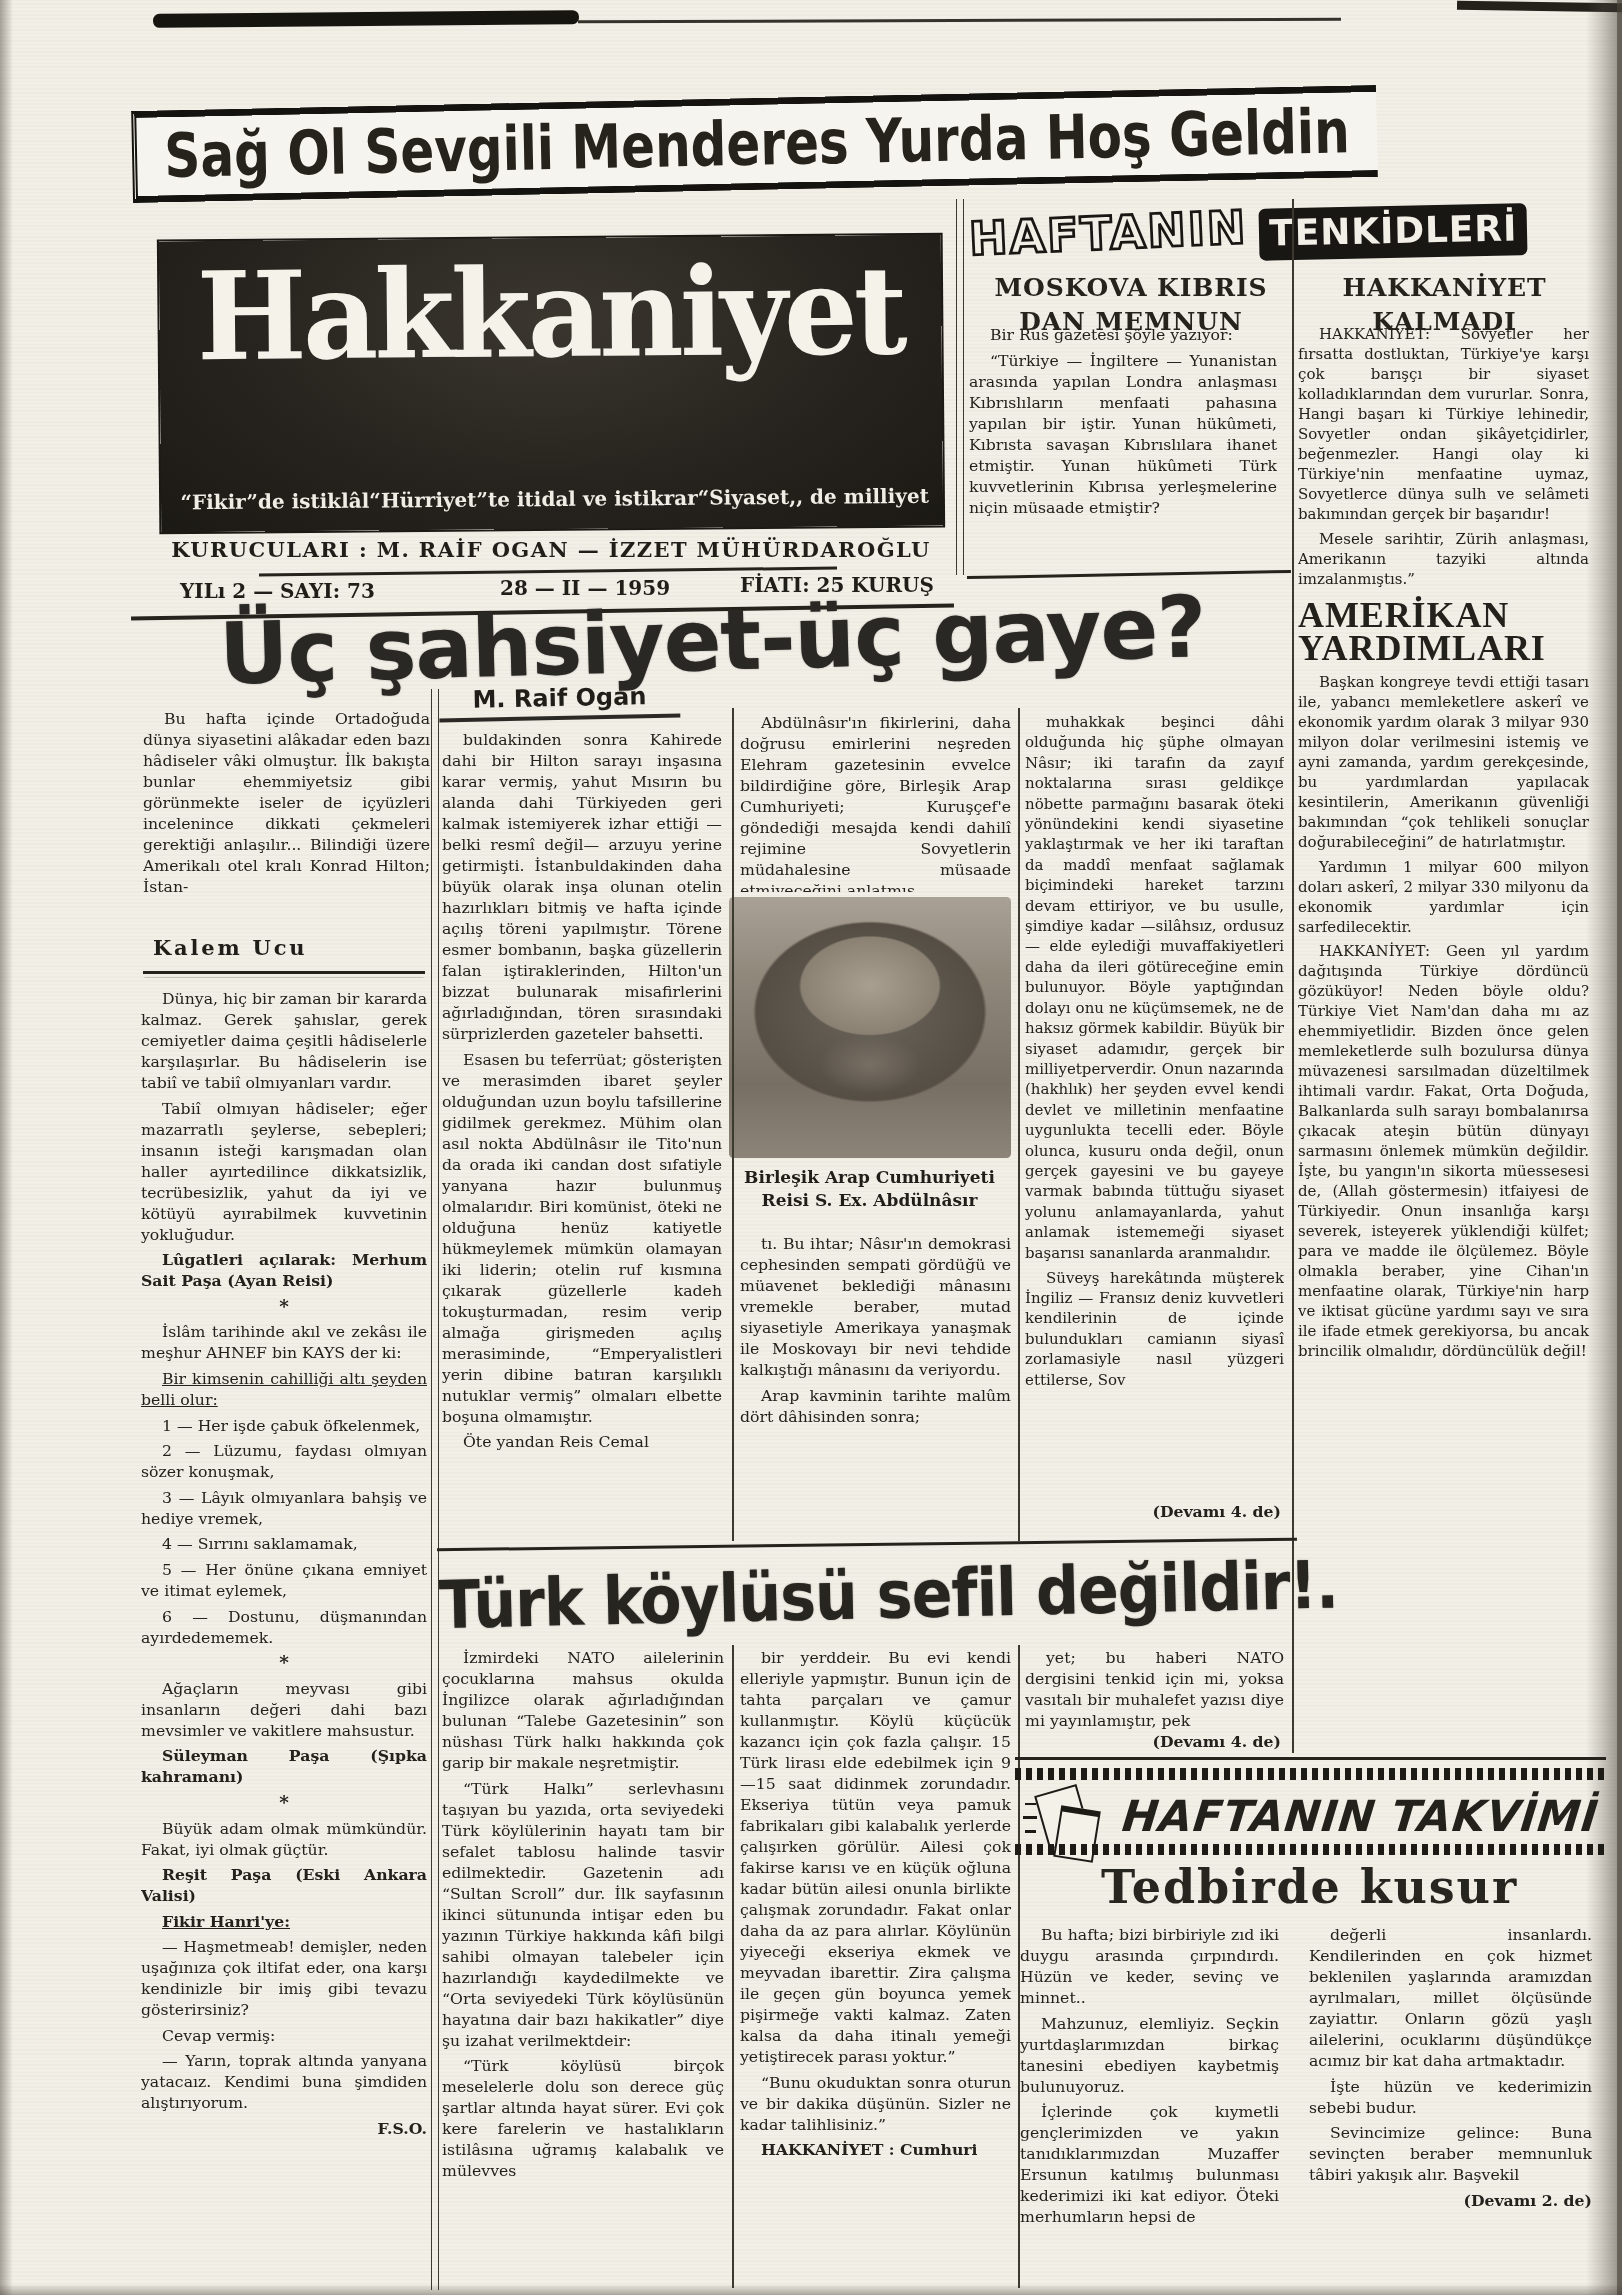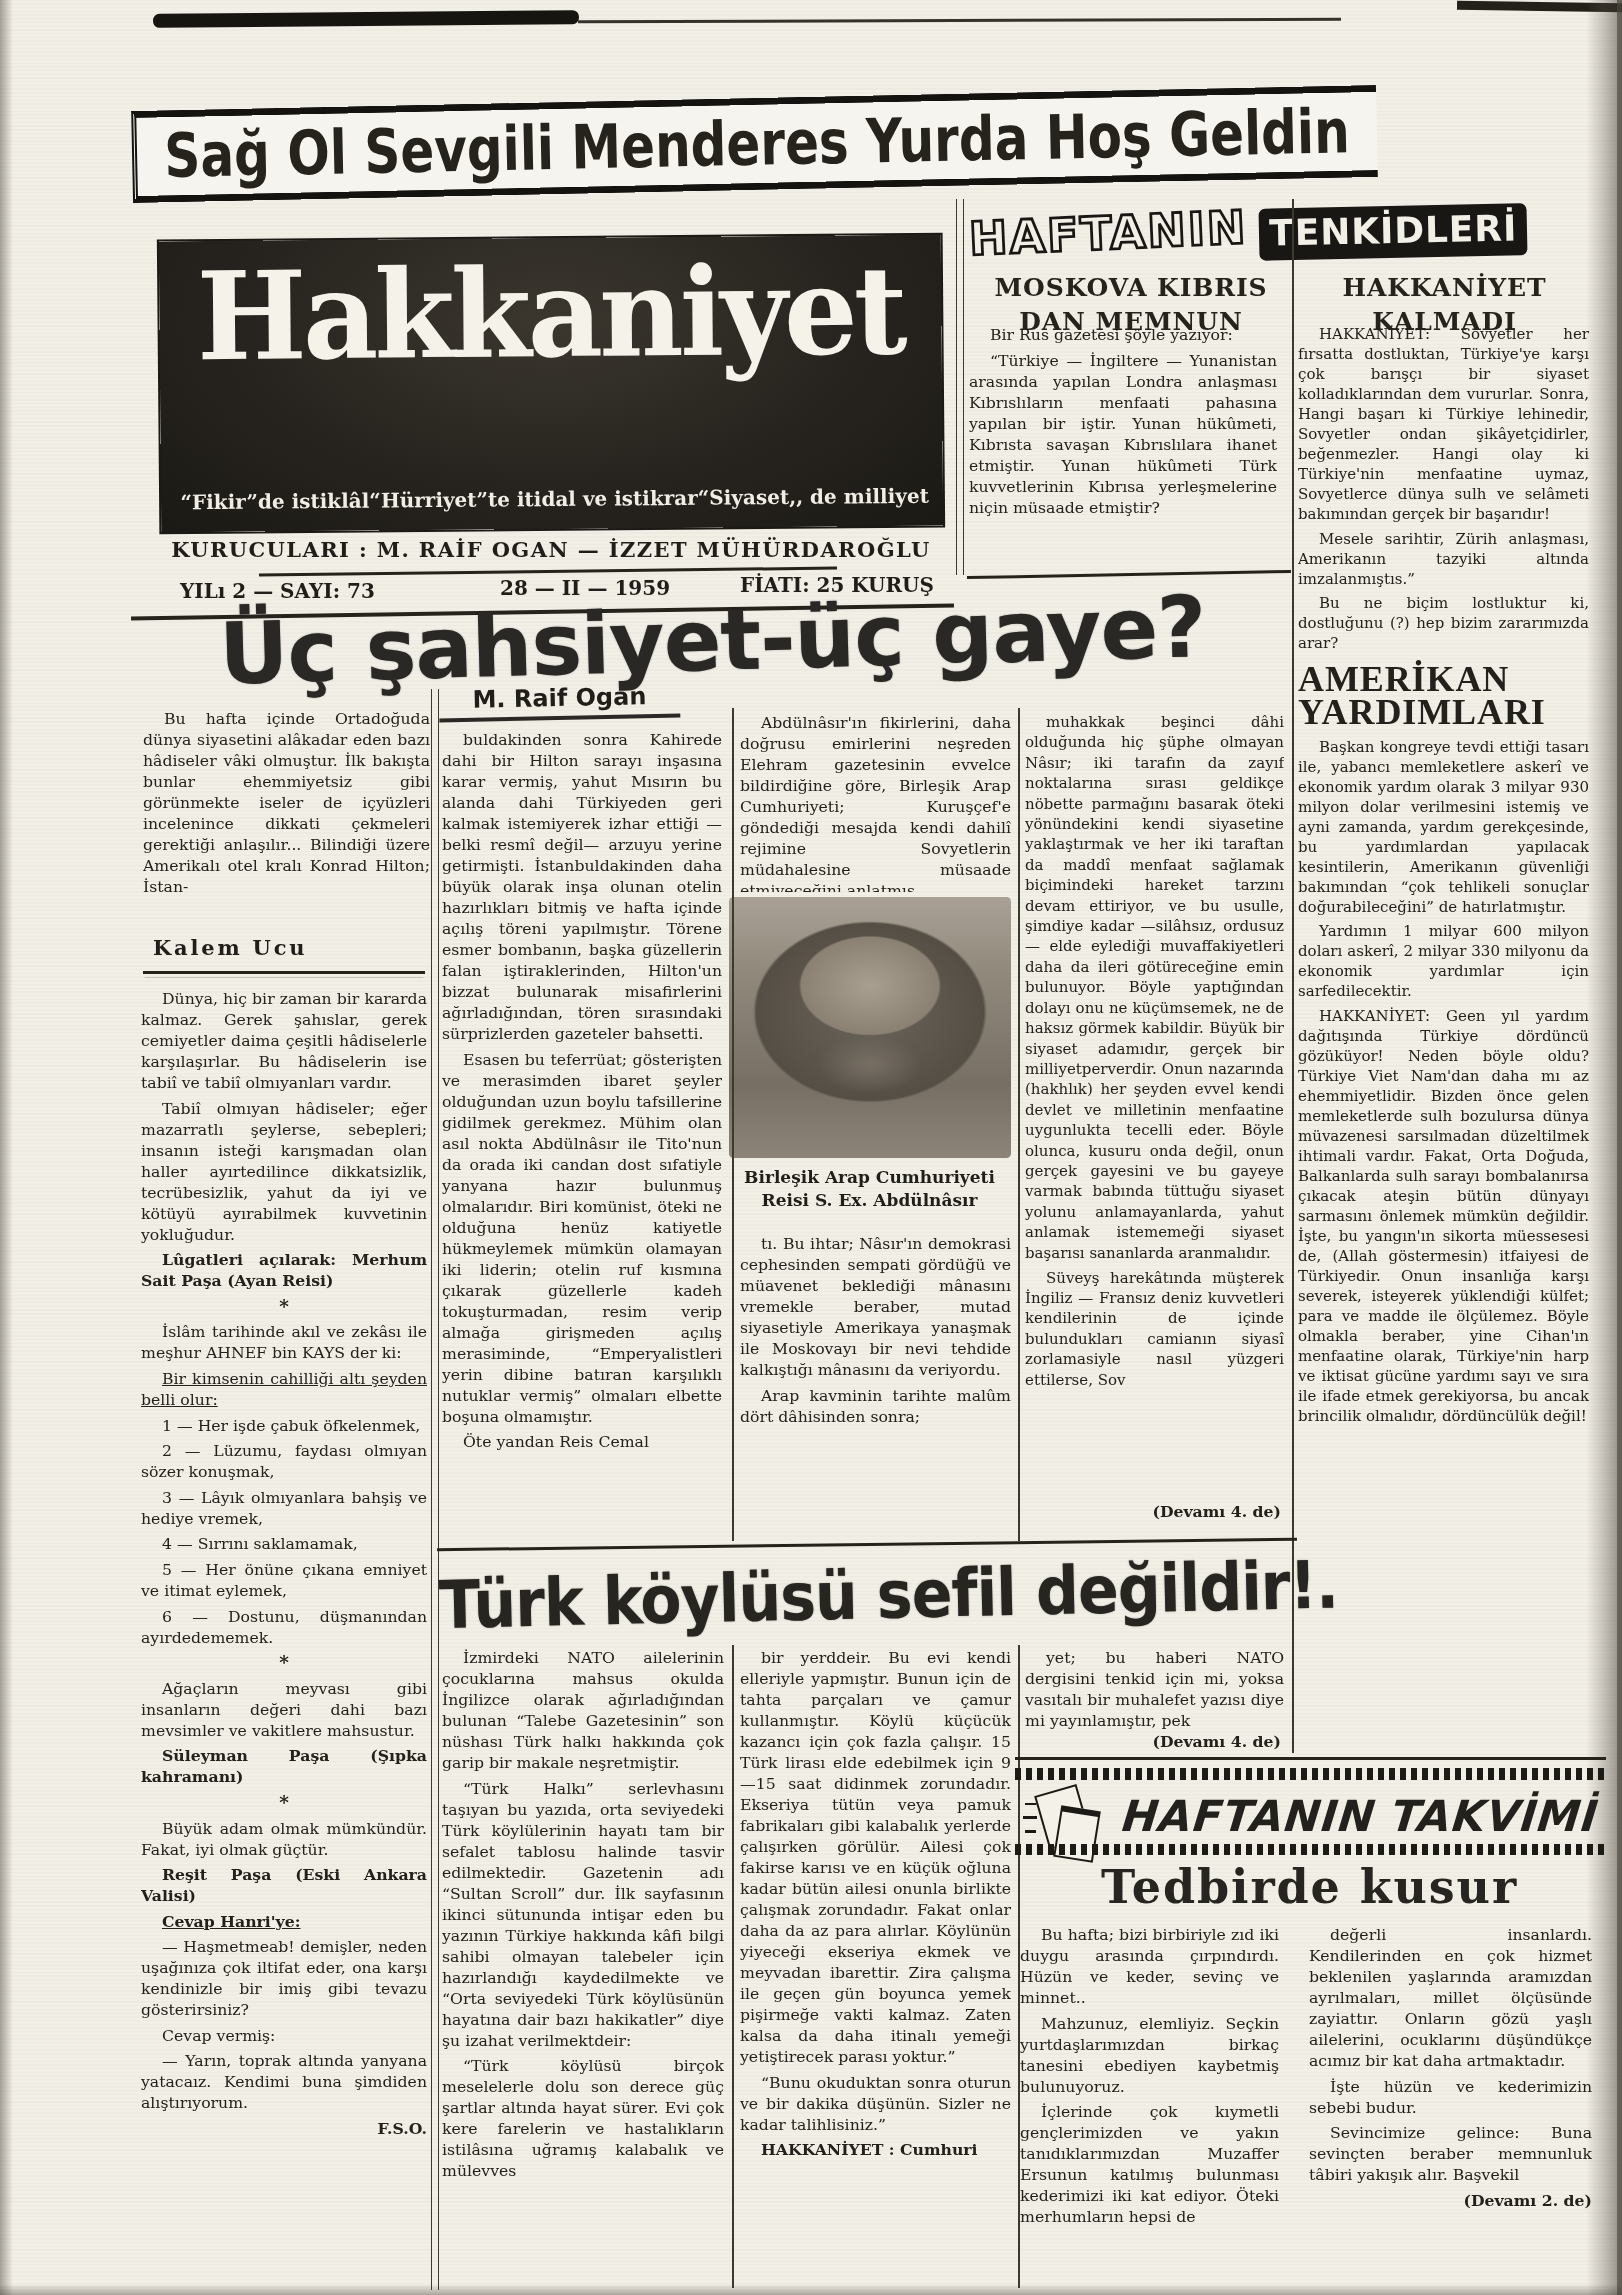--- a/index.html
+++ b/index.html
@@ -150,21 +150,20 @@
   </div>
   <div class="abs tcol" style="left:969px;top:324px;width:308px;height:238px;">
     <p>Bir Rus gazetesi şöyle yazıyor:</p>
     <p>“Türkiye — İngiltere — Yunanistan arasında yapılan Londra anlaşması Kıbrıslıların menfaati pahasına yapılan bir iştir. Yunan hükûmeti, Kıbrısta savaşan Kıbrıslılara ihanet etmiştir. Yunan hükûmeti Türk kuvvetlerinin Kıbrısa yerleşmelerine niçin müsaade etmiştir?</p>
   </div>
   <div class="abs hrule" style="left:967px;top:573px;width:324px;transform:rotate(-1.1deg);"></div>
 
   <div class="abs tcol f32" style="left:1298px;top:324px;width:291px;height:1392px;">
     <p>HAKKANİYET: Sovyetler her fırsatta dostluktan, Türkiye'ye karşı çok barışçı bir siyaset kolladıklarından dem vururlar. Sonra, Hangi başarı ki Türkiye lehinedir, Sovyetler ondan şikâyetçidirler, beğenmezler. Hangi olay ki Türkiye'nin menfaatine uymaz, Sovyetlerce dünya sulh ve selâmeti bakımından gerçek bir başarıdır!</p>
     <p>Mesele sarihtir, Zürih anlaşması, Amerikanın tazyiki altında imzalanmıştıs.”</p>
-    <p>Bu ne biçim lostluktur ki, dostluğunu (?) hep bizim zararımızda arar?</p>
     <h2 class="amer-h">AMERİKAN YARDIMLARI</h2>
     <p>Başkan kongreye tevdi ettiği tasarı ile, yabancı memleketlere askerî ve ekonomik yardım olarak 3 milyar 930 milyon dolar verilmesini istemiş ve ayni zamanda, yardım gerekçesinde, bu yardımlardan yapılacak kesintilerin, Amerikanın güvenliği bakımından “çok tehlikeli sonuçlar doğurabileceğini” de hatırlatmıştır.</p>
     <p>Yardımın 1 milyar 600 milyon doları askerî, 2 milyar 330 milyonu da ekonomik yardımlar için sarfedilecektir.</p>
     <p>HAKKANİYET: Geen yıl yardım dağıtışında Türkiye dördüncü gözüküyor! Neden böyle oldu? Türkiye Viet Nam'dan daha mı az ehemmiyetlidir. Bizden önce gelen memleketlerde sulh bozulursa dünya müvazenesi sarsılmadan düzeltilmek ihtimali vardır. Fakat, Orta Doğuda, Balkanlarda sulh sarayı bombalanırsa çıkacak ateşin bütün dünyayı sarmasını önlemek mümkün değildir. İşte, bu yangın'ın sikorta müessesesi de, (Allah göstermesin) itfaiyesi de Türkiyedir. Onun insanlığa karşı severek, isteyerek yüklendiği külfet; para ve madde ile ölçülemez. Böyle olmakla beraber, yine Cihan'ın menfaatine olarak, Türkiye'nin harp ve iktisat gücüne yardımı sayı ve sıra ile ifade etmek gerekiyorsa, bu ancak brincilik olmalıdır, dördüncülük değil!</p>
   </div>
 
   <div class="abs head-uc">Üç şahsiyet-üç gaye?</div>
   <div class="abs byline">M. Raif Ogan</div>
 
   <div class="abs tcol" style="left:143px;top:708px;width:287px;height:217px;">
@@ -207,21 +206,21 @@
     <p>3 — Lâyık olmıyanlara bahşiş ve hediye vremek,</p>
     <p>4 — Sırrını saklamamak,</p>
     <p>5 — Her önüne çıkana emniyet ve itimat eylemek,</p>
     <p>6 — Dostunu, düşmanından ayırdedememek.</p>
     <p class="star">*</p>
     <p>Ağaçların meyvası gibi insanların değeri dahi bazı mevsimler ve vakitlere mahsustur.</p>
     <p class="bold">Süleyman Paşa (Şıpka kahramanı)</p>
     <p class="star">*</p>
     <p>Büyük adam olmak mümkündür. Fakat, iyi olmak güçtür.</p>
     <p class="bold">Reşit Paşa (Eski Ankara Valisi)</p>
-    <p class="bold u">Cevap Hanri'ye:</p>
+    <p class="bold u">Fikir Hanri'ye:</p>
     <p>— Haşmetmeab! demişler, neden uşağınıza çok iltifat eder, ona karşı kendinizle bir imiş gibi tevazu gösterirsiniz?</p>
     <p>Cevap vermiş:</p>
     <p>— Yarın, toprak altında yanyana yatacaız. Kendimi buna şimdiden alıştırıyorum.</p>
     <p class="bold rgt">F.S.O.</p>
   </div>
 
   <div class="abs vrule dbl" style="left:431px;top:689px;height:1601px;"></div>
   <div class="abs vrule" style="left:732px;top:708px;height:833px;"></div>
   <div class="abs vrule" style="left:732px;top:1645px;height:643px;"></div>
   <div class="abs vrule" style="left:1018px;top:708px;height:833px;"></div>

